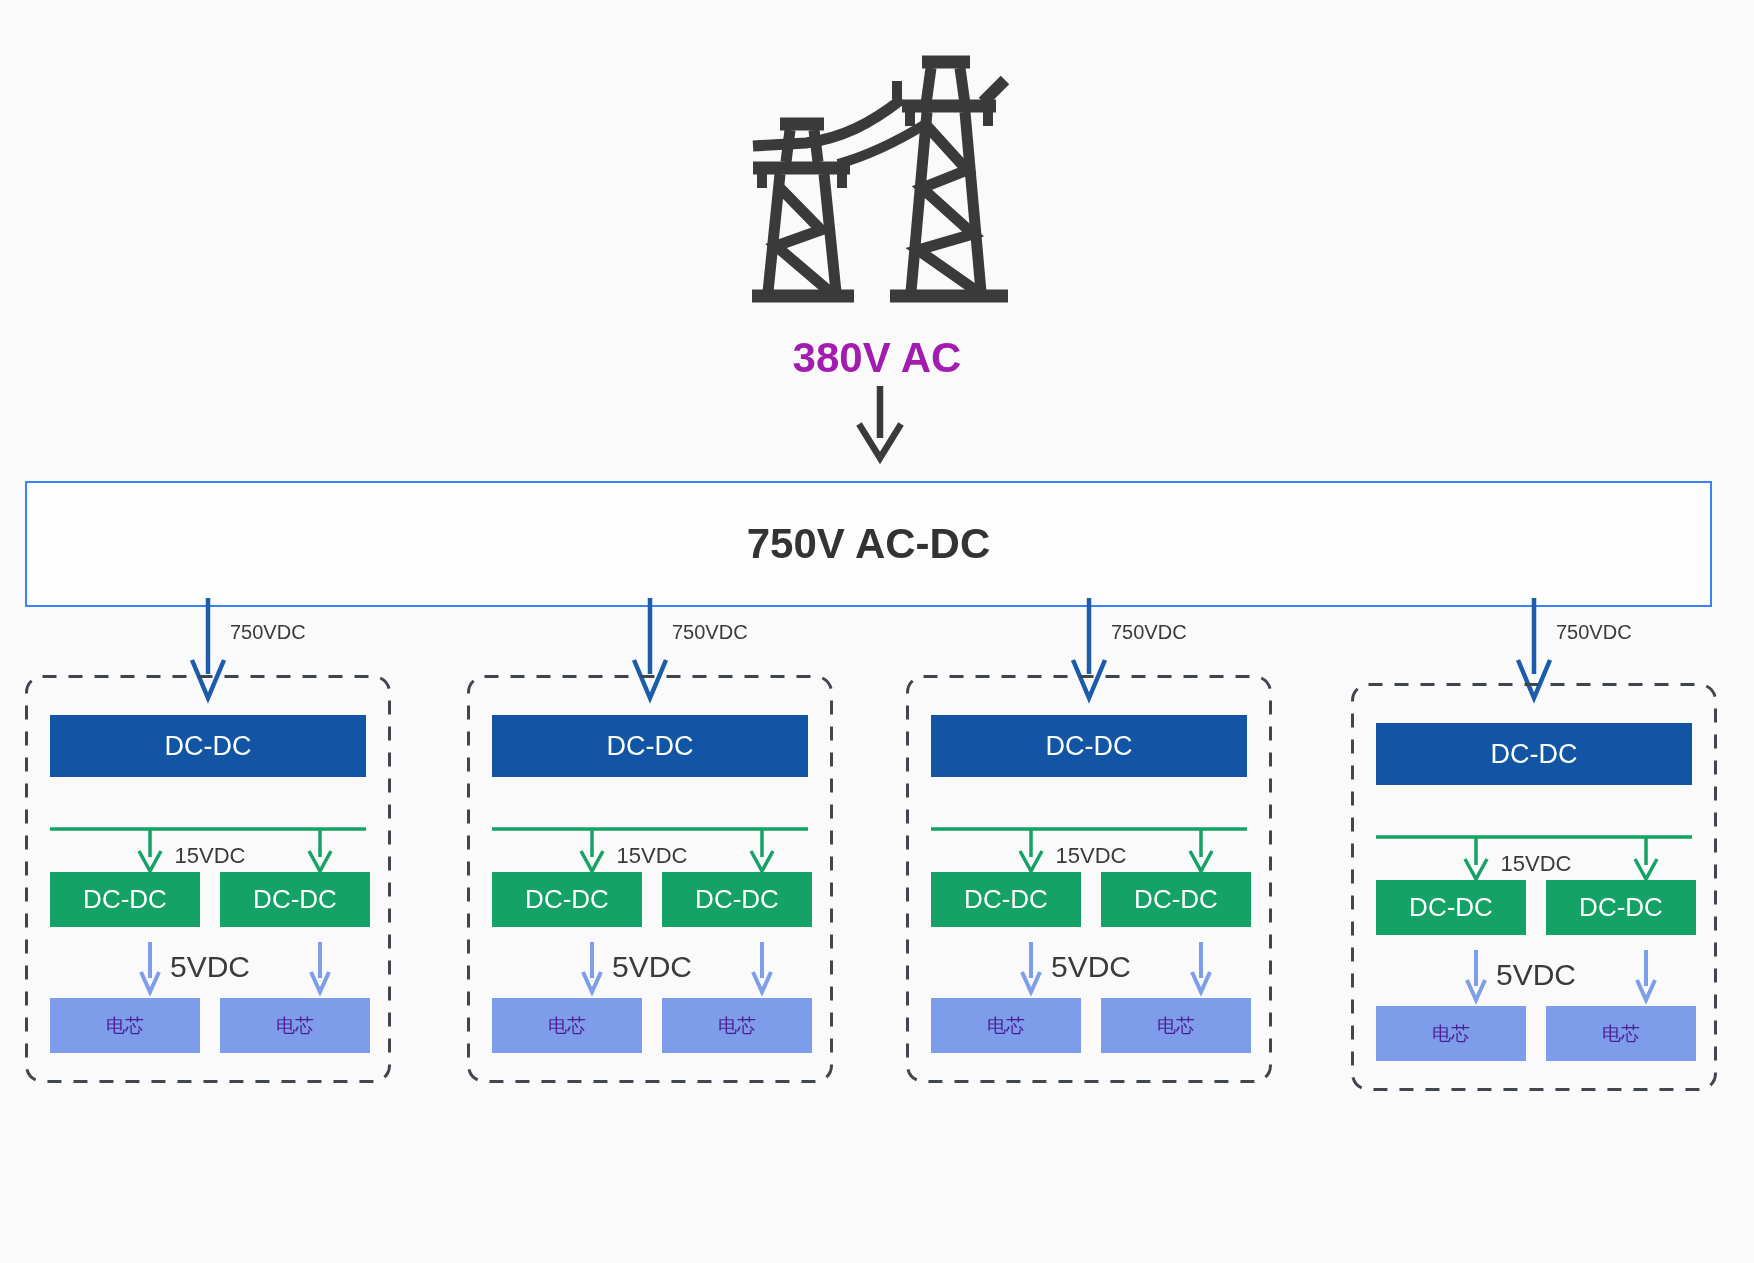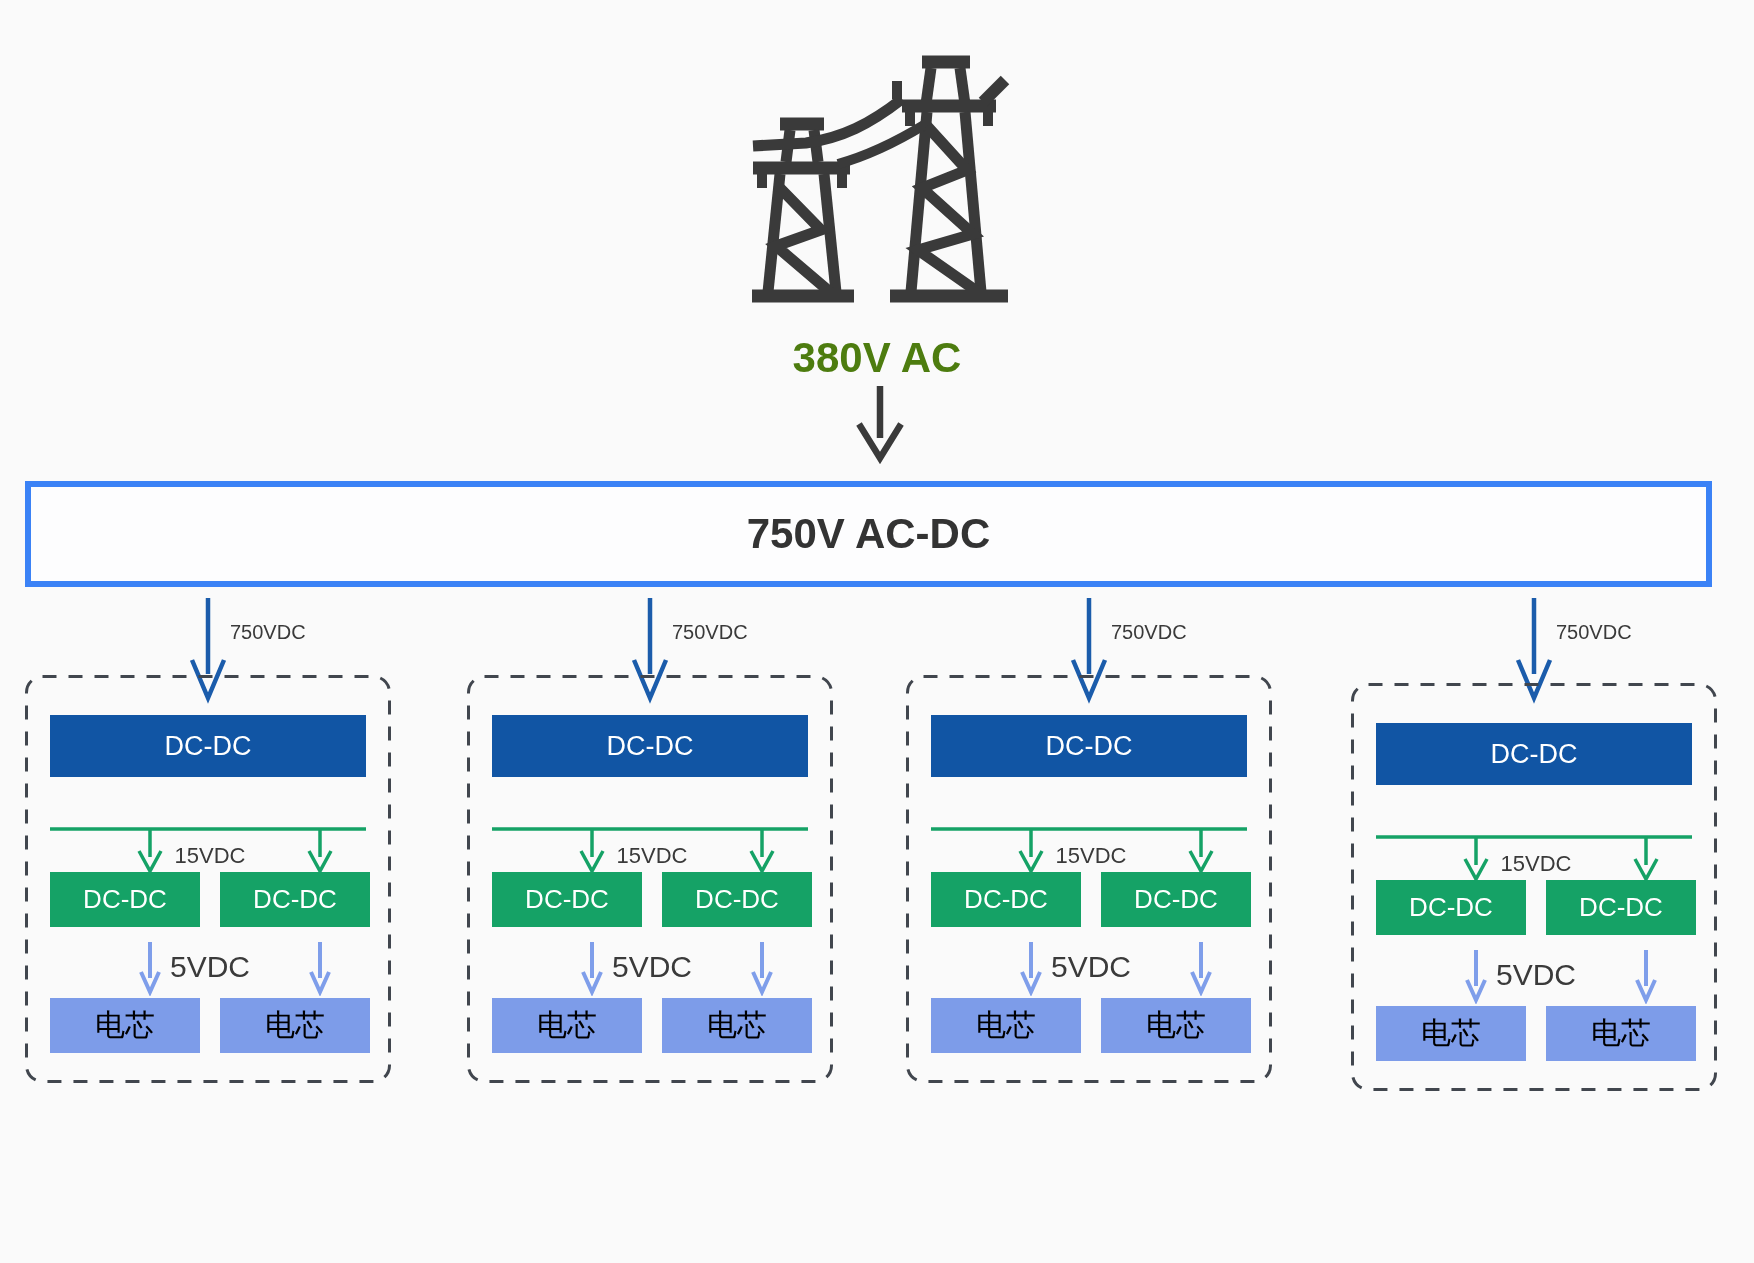--- a/index.html
+++ b/index.html
@@ -10,29 +10,29 @@
     color:#3a3a3a;
     overflow:hidden;
   }
   .stage{position:relative;width:1754px;height:1263px;background:#fafafa;}
   .abs{position:absolute;}
 
   
   .towers-icon{left:750px;top:52px;width:260px;height:255px;}
   .src-label{
     left:627px;top:336px;width:500px;height:44px;
-    text-align:center;font-size:42px;font-weight:bold;color:#4d7c0f;
+    text-align:center;font-size:42px;font-weight:bold;color:#a21caf;
     line-height:44px;letter-spacing:0px;
   }
   .src-arrow{left:852px;top:386px;width:56px;height:80px;}
 
   
   .main-box{
-    left:25px;top:481px;width:1687px;height:106px;
-    box-sizing:border-box;border:6px solid #3b82f6;background:#fdfdfe;
+    left:25px;top:481px;width:1687px;height:126px;
+    box-sizing:border-box;border:2px solid #3b82f6;background:#fdfdfe;
     display:flex;align-items:center;justify-content:center;
   }
   .main-box span{font-size:42px;font-weight:bold;color:#333333;}
 
   
   .feed-arrow{top:598px;width:40px;height:106px;}
   .feed-label{
     top:612px;width:150px;height:40px;line-height:40px;
     font-size:20px;color:#3a3a3a;text-align:left;
   }
@@ -58,22 +58,22 @@
   }
   .dcdc-sec.col-a{left:25px;}
   .dcdc-sec.col-b{left:195px;}
   .cell-arrows{position:absolute;left:25px;top:267px;width:316px;height:54px;}
   .low-label{
     position:absolute;left:100px;top:273px;width:170px;height:38px;line-height:38px;
     text-align:center;font-size:30px;color:#3a3a3a;
   }
   .cell-box{
     position:absolute;top:323px;width:150px;height:55px;
-    background:#7d9ce9;color:#000000;
-    display:flex;align-items:center;justify-content:center;font-size:30px;
+    background:#7d9ce9;color:#4c1d95;
+    display:flex;align-items:center;justify-content:center;font-size:19px;
   }
   .cell-box.col-a{left:25px;}
   .cell-box.col-b{left:195px;}
 </style>
 </head>
 <body>
 
 <div class="stage">
 
   <svg class="abs towers-icon" viewBox="0 0 260 255" fill="none" stroke="#3a3a3a" stroke-linecap="butt" stroke-linejoin="miter">

